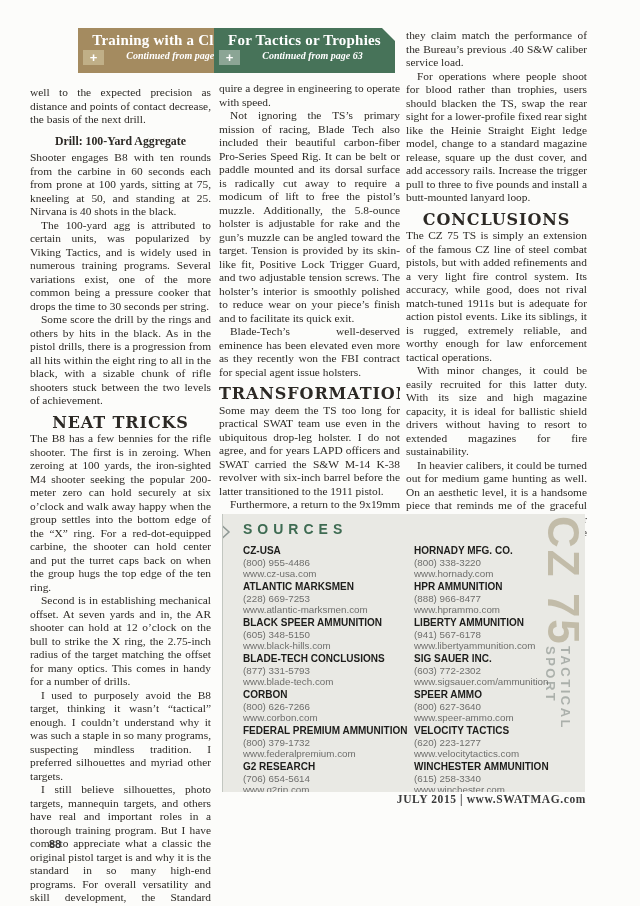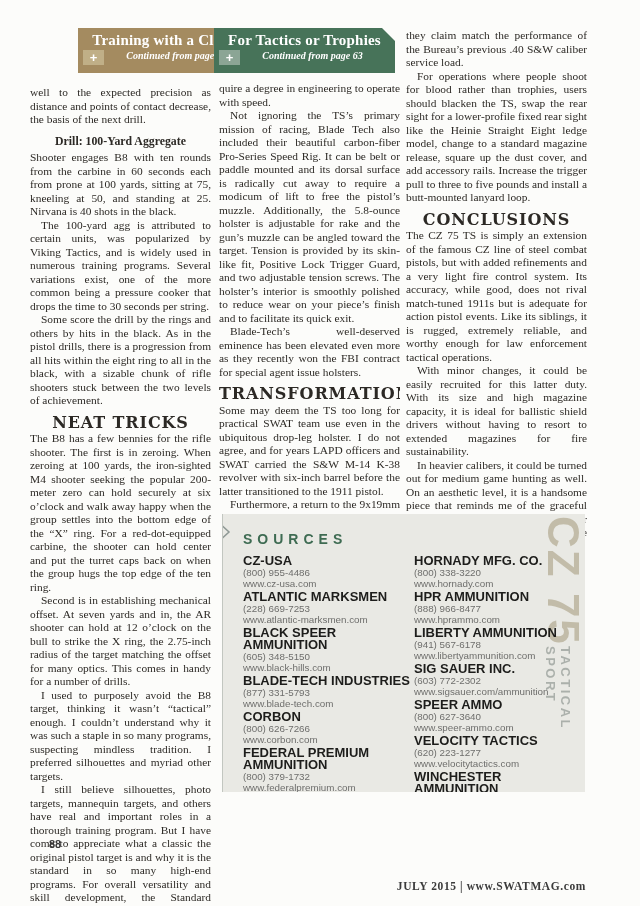--- a/index.html
+++ b/index.html
@@ -31,43 +31,43 @@
   .col p { margin:0; }
   .col p.ind { text-indent:11px; }
   .h-title { text-align:center; font-weight:700; font-size:11.8px; margin:8px 0 3px; }
   .h-caps  { text-align:center; font-weight:700; font-size:16px; letter-spacing:0.9px;
              margin:8px 0 3px; font-family:"DejaVu Serif", serif; }
   .endmark { font-size:11px; margin-left:4px; }
 
   
   .sources-panel { position:absolute; left:222px; top:514px; width:362px; height:278px;
                    background:#e9e9e4; border-left:1px solid #c2c6c0; overflow:hidden; }
-  .sources-head  { position:relative; padding:16px 0 7px 20px; z-index:1; }
+  .sources-head  { position:relative; padding:6px 0 7px 20px; z-index:1; }
   .sources-chevron { position:absolute; left:-7px; top:7px; }
   .sources-title { color:#3e6b52; font-family:"Liberation Sans", sans-serif;
                    font-weight:800; font-size:14px; letter-spacing:5px; }
   .sources-cols  { position:relative; display:flex; padding-left:20px; z-index:1; }
   .sources-col   { width:172px; }
   .src       { margin-bottom:2px; font-family:"Liberation Sans", sans-serif; }
-  .src-name  { font-weight:700; font-size:13px; color:#1d1d1b; line-height:12px; }
+  .src-name  { font-weight:700; font-size:10px; color:#1d1d1b; line-height:12px; }
   .src-phone, .src-url { font-size:9.8px; color:#6e6e6c; line-height:11px; }
 
   
   .wm-big   { position:absolute; top:2px; right:-3px; writing-mode:vertical-rl;
               font-family:"Liberation Sans", sans-serif; font-weight:800; font-size:44px;
               letter-spacing:2px; color:rgba(163,152,120,0.55); z-index:0; }
   .wm-small { position:absolute; top:132px; right:12px; writing-mode:vertical-rl;
               font-family:"Liberation Sans", sans-serif; font-weight:700; font-size:13px;
               letter-spacing:2.5px; color:rgba(130,138,133,0.6); z-index:0; }
 
   
   .footer-page-num { position:absolute; left:30px; top:838px;
                      font-family:"Liberation Sans", sans-serif; font-weight:700;
                      font-size:11px; color:#3a3a3a;margin-left:19px; }
-  .footer-right    { position:absolute; right:54px; top:880px; font-weight:700;
+  .footer-right    { position:absolute; right:54px; top:793px; font-weight:700;
                      font-size:11.5px; letter-spacing:0.6px; color:#3b3b3b;
                      font-family:"Liberation Serif", serif; }
 </style>
 </head>
 <body>
 
 <div class="page">
 
   <div class="banner banner-tan">
     <div class="banner-title">Training with a Classic</div>
@@ -138,21 +138,21 @@
           <div class="src-name">ATLANTIC MARKSMEN</div>
           <div class="src-phone">(228) 669-7253</div>
           <div class="src-url">www.atlantic-marksmen.com</div>
         </div>
         <div class="src">
           <div class="src-name">BLACK SPEER AMMUNITION</div>
           <div class="src-phone">(605) 348-5150</div>
           <div class="src-url">www.black-hills.com</div>
         </div>
         <div class="src">
-          <div class="src-name">BLADE-TECH INDUSTRIES</div>
+          <div class="src-name">BLADE-TECH CONCLUSIONS</div>
           <div class="src-phone">(877) 331-5793</div>
           <div class="src-url">www.blade-tech.com</div>
         </div>
         <div class="src">
           <div class="src-name">CORBON</div>
           <div class="src-phone">(800) 626-7266</div>
           <div class="src-url">www.corbon.com</div>
         </div>
         <div class="src">
           <div class="src-name">FEDERAL PREMIUM AMMUNITION</div>

